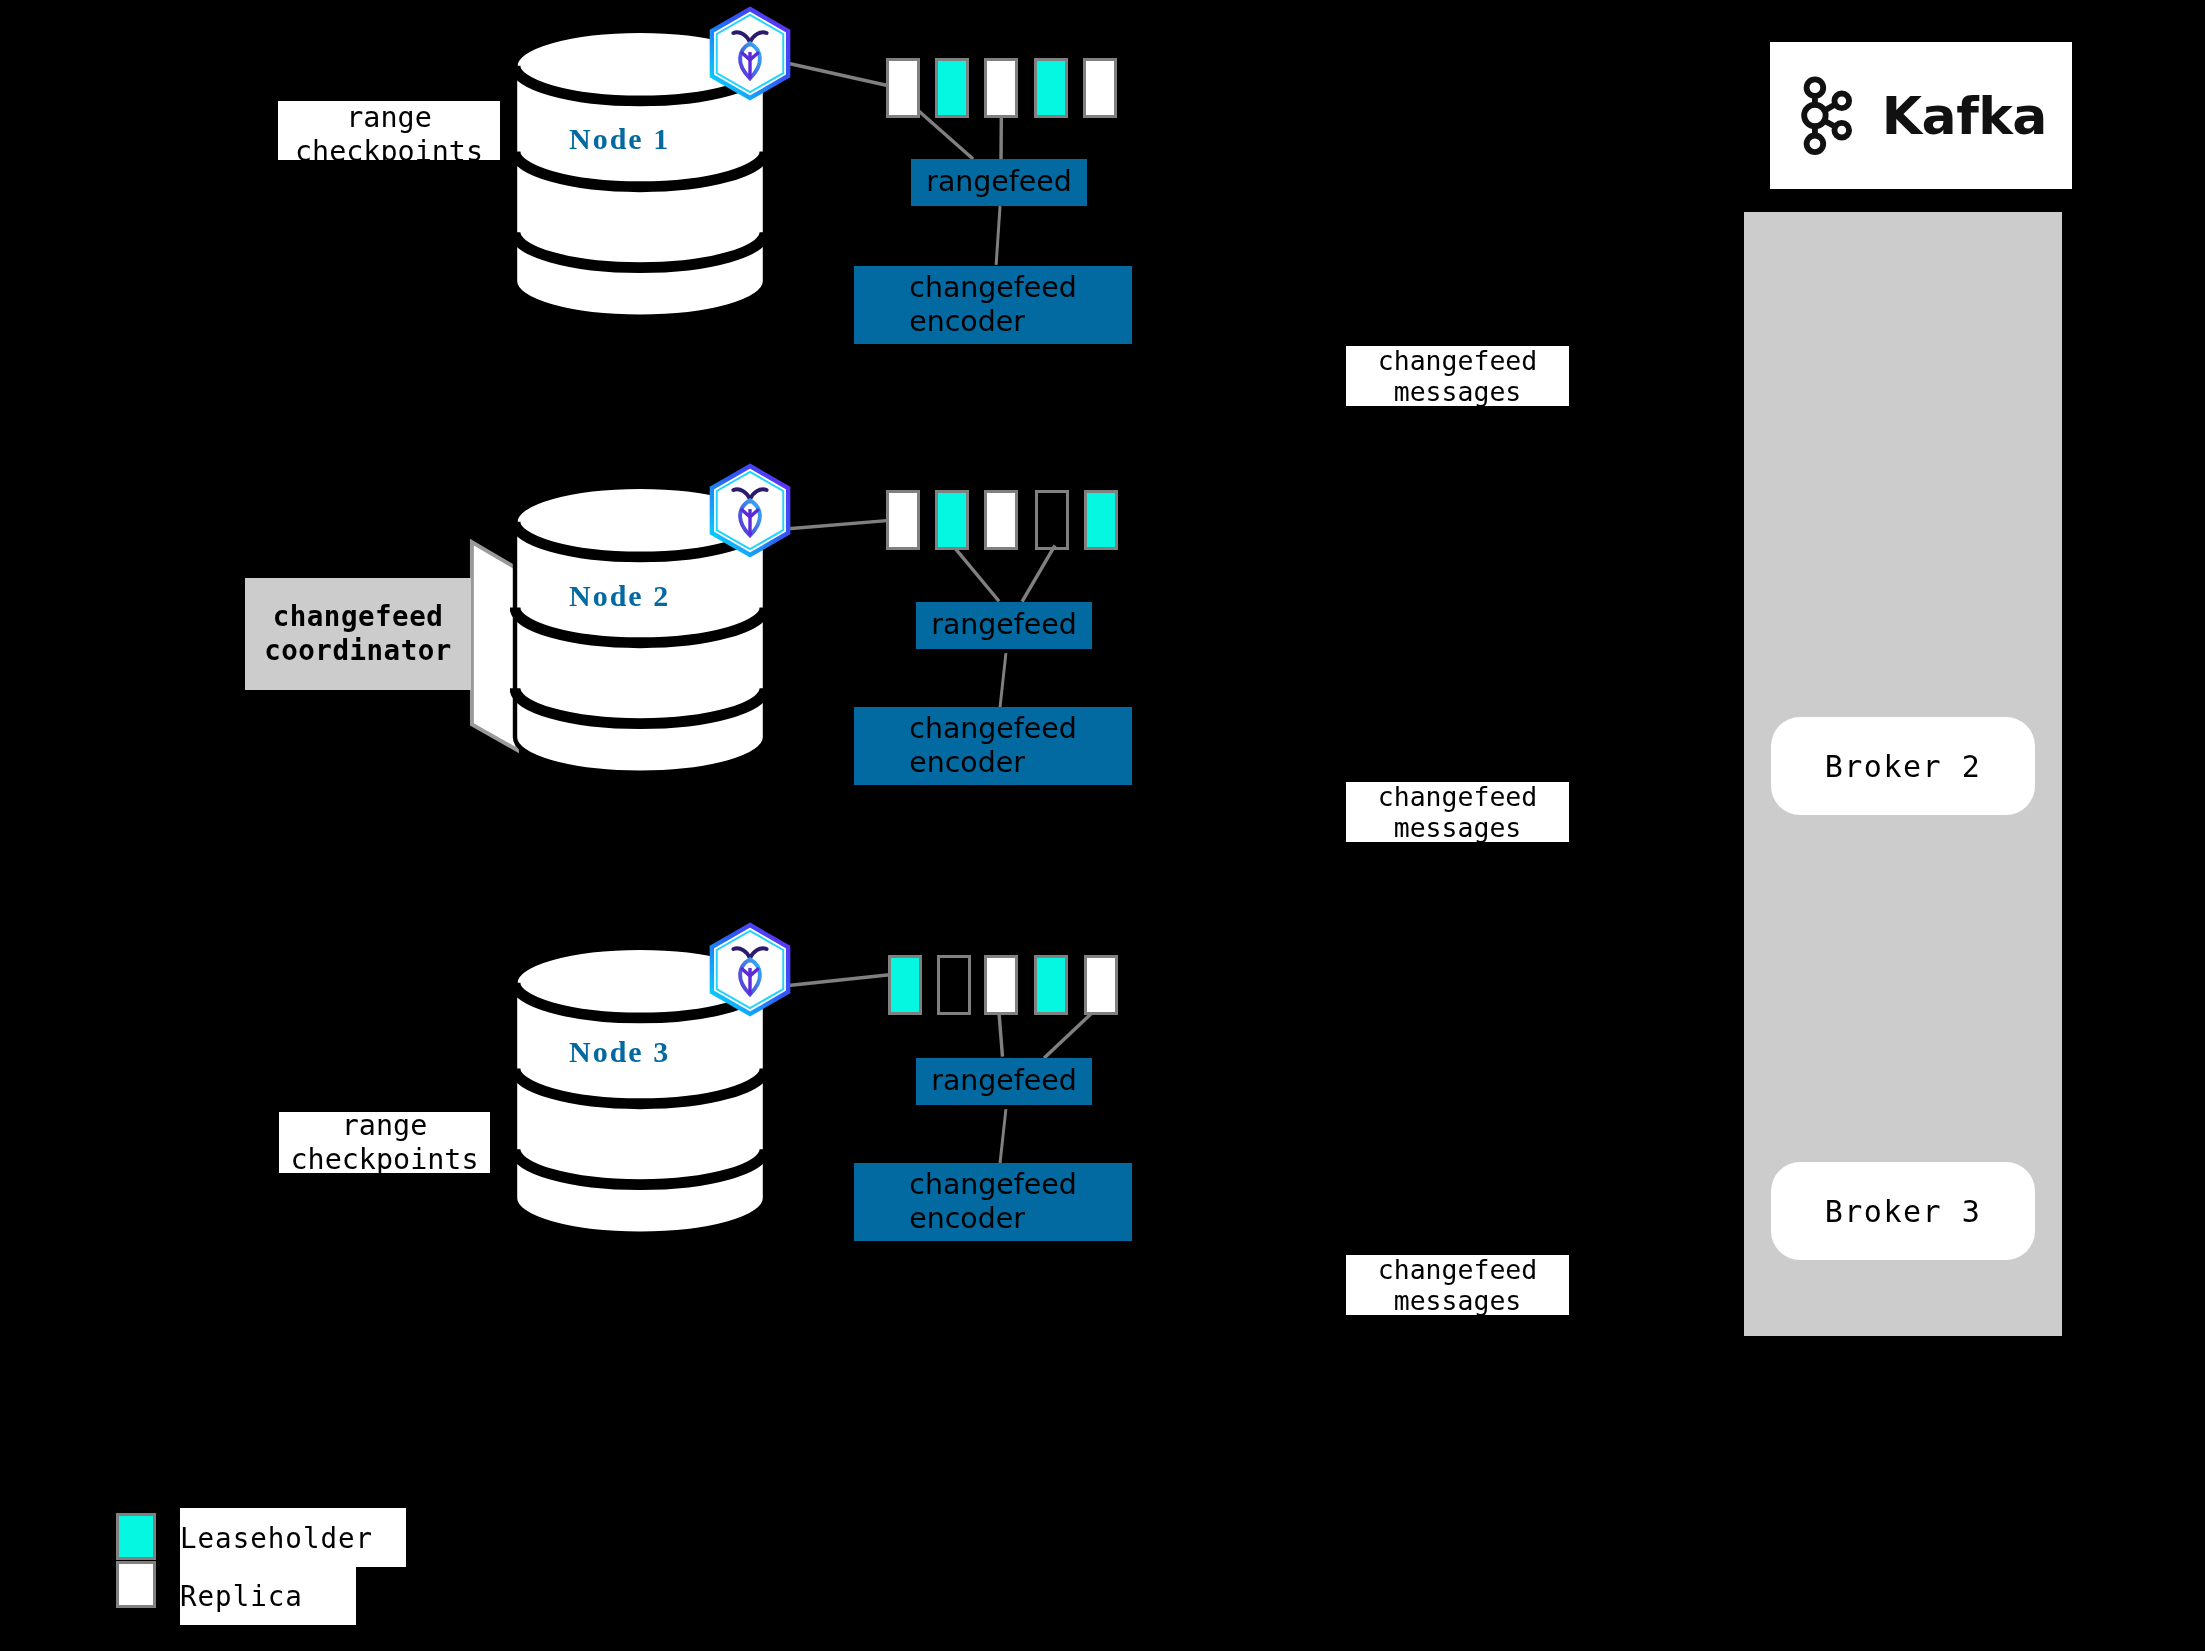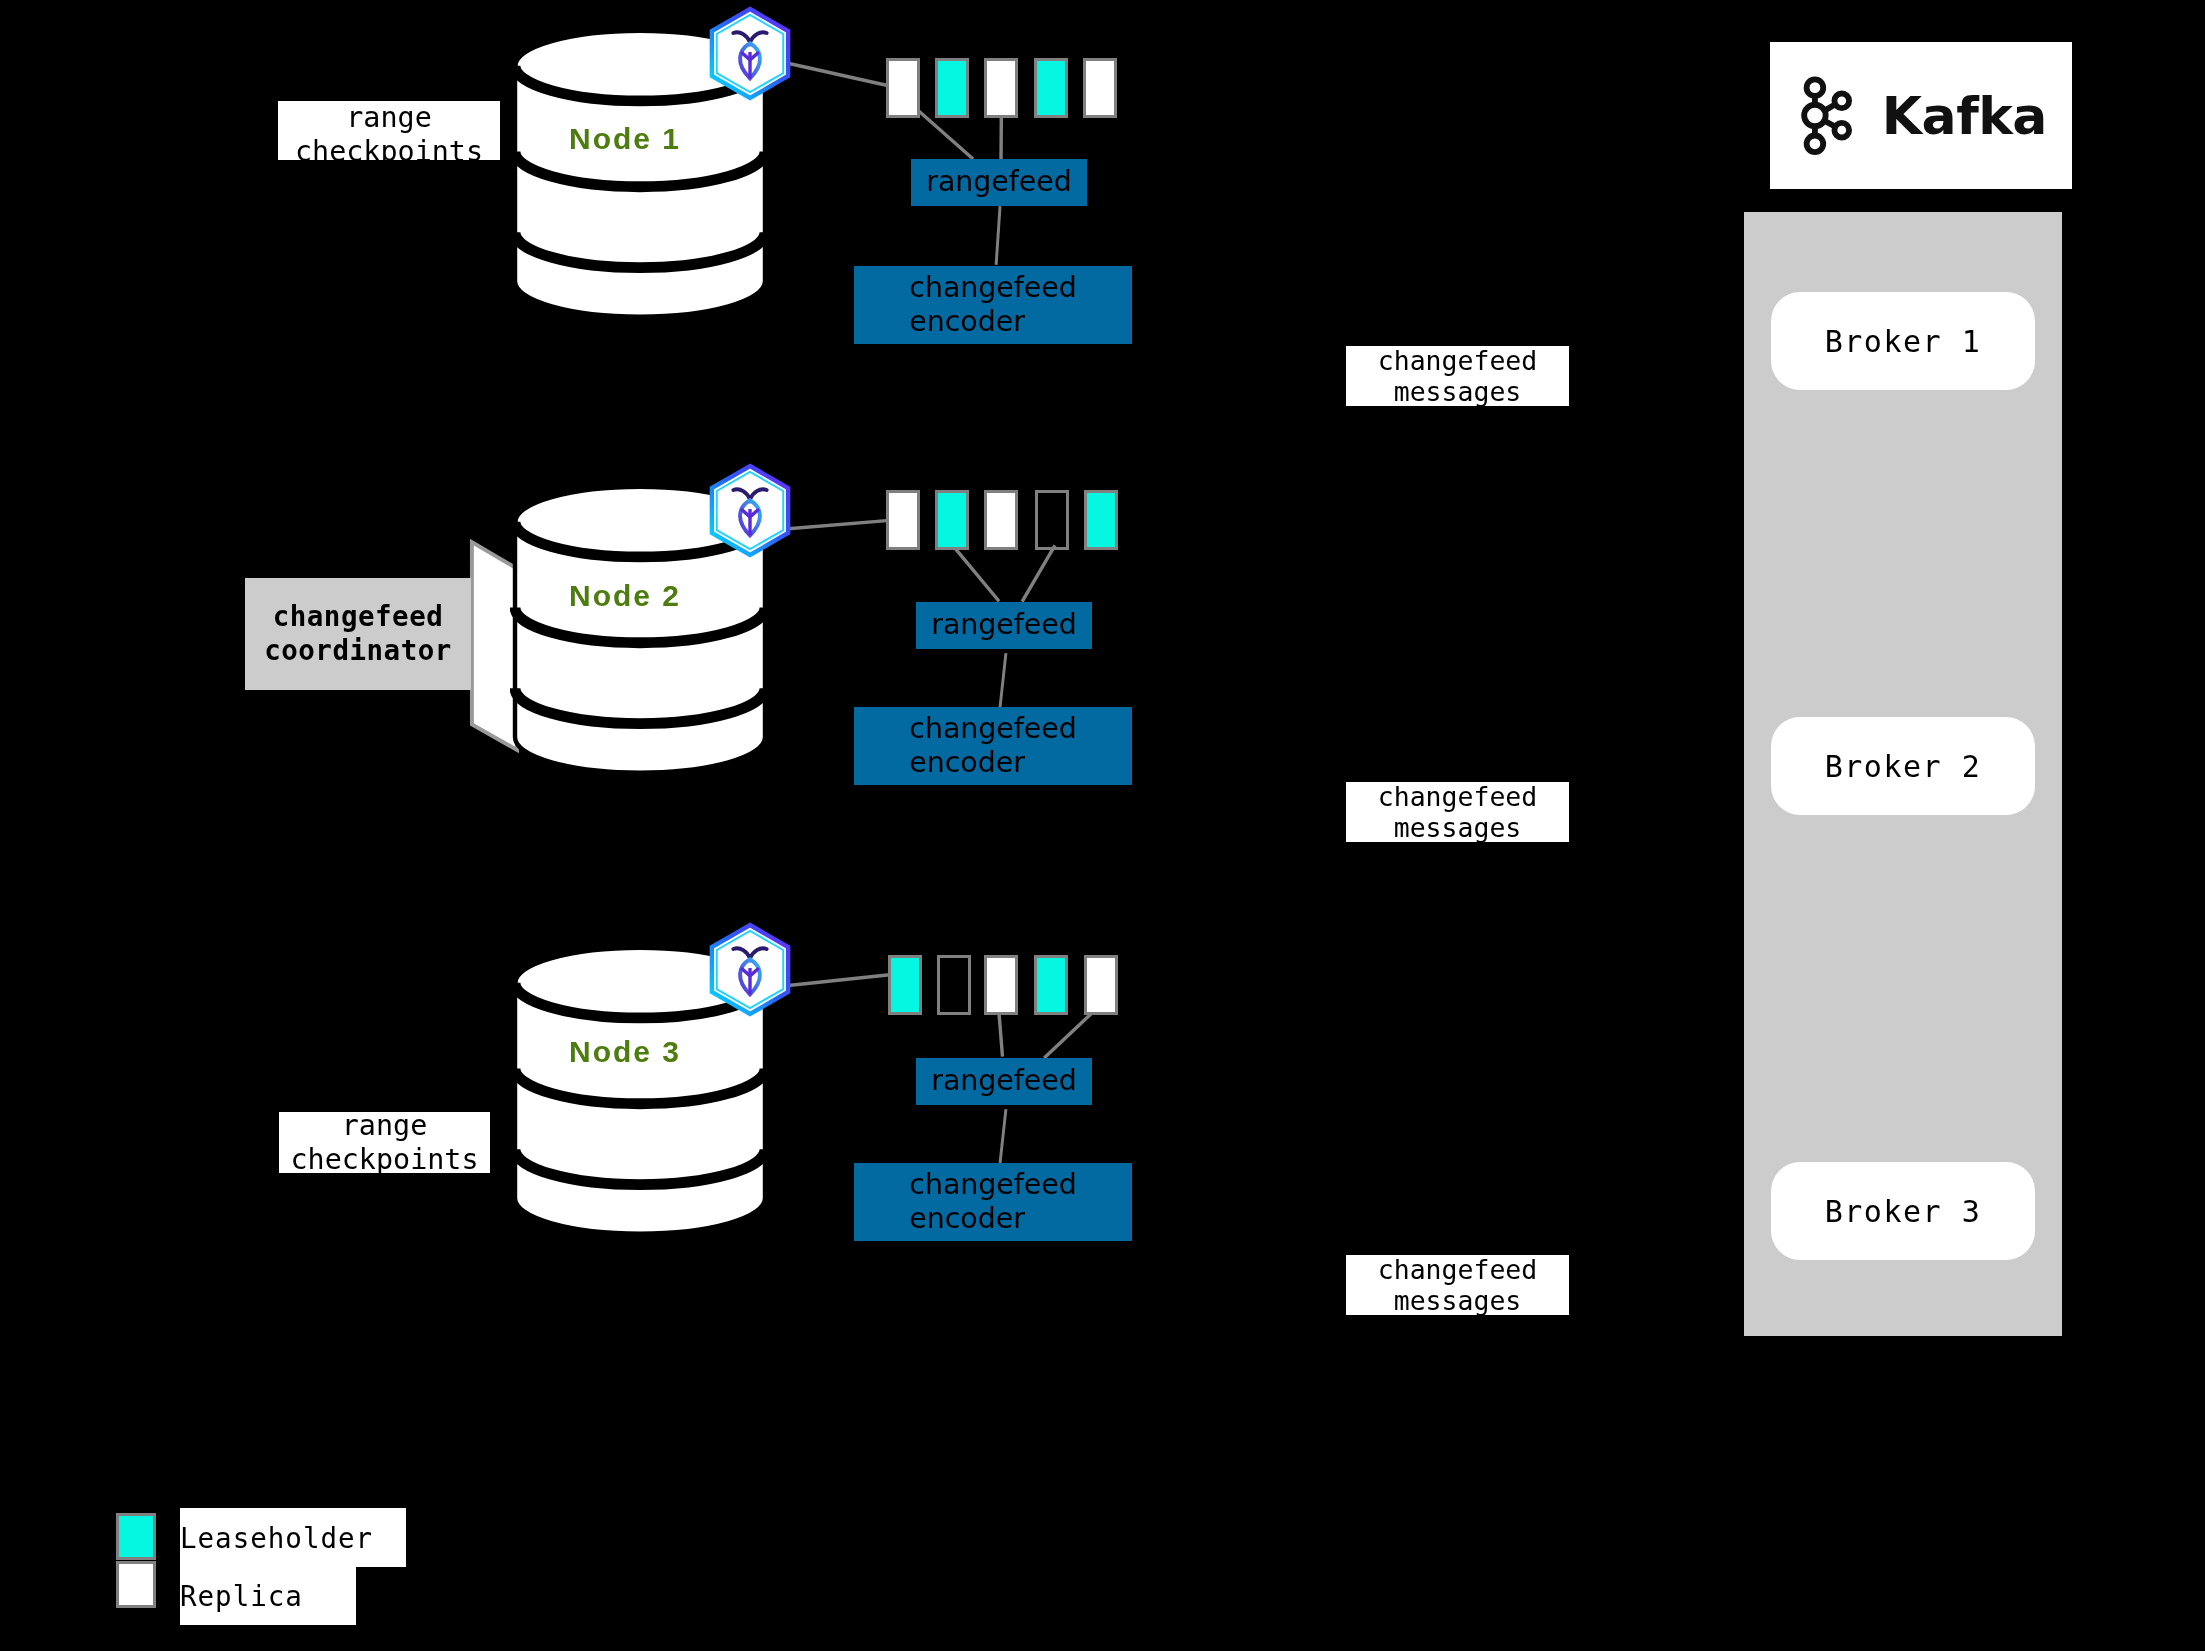--- a/index.html
+++ b/index.html
@@ -15,22 +15,22 @@
   .wbox.clip{align-items:flex-start;overflow:visible;}
 
   
   .gbox{background:#0369a1;color:#000;display:flex;align-items:center;
         justify-content:center;text-align:left;line-height:1.2;
         font-family:"DejaVu Sans","Liberation Sans",sans-serif;}
 
   
   .cyl{position:absolute;}
   .cyl svg{display:block;}
-  .nodelabel{position:absolute;color:#4d7c0f;font-weight:bold;
-             font-family:Liberation Sans, sans-serif;
+  .nodelabel{position:absolute;color:#0369a1;font-weight:bold;
+             font-family:Liberation Serif, serif;
              letter-spacing:2px;white-space:nowrap;}
 
   
   .rbox{position:absolute;border:3.4px solid #808080;box-sizing:border-box;}
   .rbox.rep{background:#ffffff;}
   .rbox.lease{background:#05F7E2;}
   .rbox.empty{background:transparent;}
 
   
   .kafka-logo{background:#fff;display:flex;align-items:center;
@@ -274,21 +274,20 @@
       <line x1="40" y1="45" x2="40" y2="64" stroke="#111" stroke-width="12"></line>
       <line x1="40" y1="107" x2="40" y2="126" stroke="#111" stroke-width="12"></line>
       <line x1="58" y1="76" x2="82" y2="62" stroke="#111" stroke-width="12"></line>
       <line x1="58" y1="95" x2="82" y2="108" stroke="#111" stroke-width="12"></line>
     </svg>
     <span class="kafka-word" style="font-size:52px;">Kafka</span>
   </div>
 
   <div class="abs kafka-body" style="left:1744px;top:212px;width:318px;height:1124px;"></div>
 
-  <div class="abs broker" style="left:1771px;top:292px;width:264px;height:98px;font-size:30px;">Broker 1</div>
   <div class="abs broker" style="left:1771px;top:717px;width:264px;height:98px;font-size:30px;">Broker 2</div>
   <div class="abs broker" style="left:1771px;top:1162px;width:264px;height:98px;font-size:30px;">Broker 3</div>
 
 
   <div class="legend-sw" style="left:116px;top:1513px;width:40px;height:47px;background:#05F7E2;"></div>
   <div class="legend-txt" style="left:180px;top:1508px;width:226px;height:59px;font-size:27.5px;">Leaseholder</div>
 
   <div class="legend-sw" style="left:116px;top:1561px;width:40px;height:47px;background:#ffffff;"></div>
   <div class="legend-txt" style="left:180px;top:1566px;width:176px;height:59px;font-size:27.5px;">Replica</div>
 

